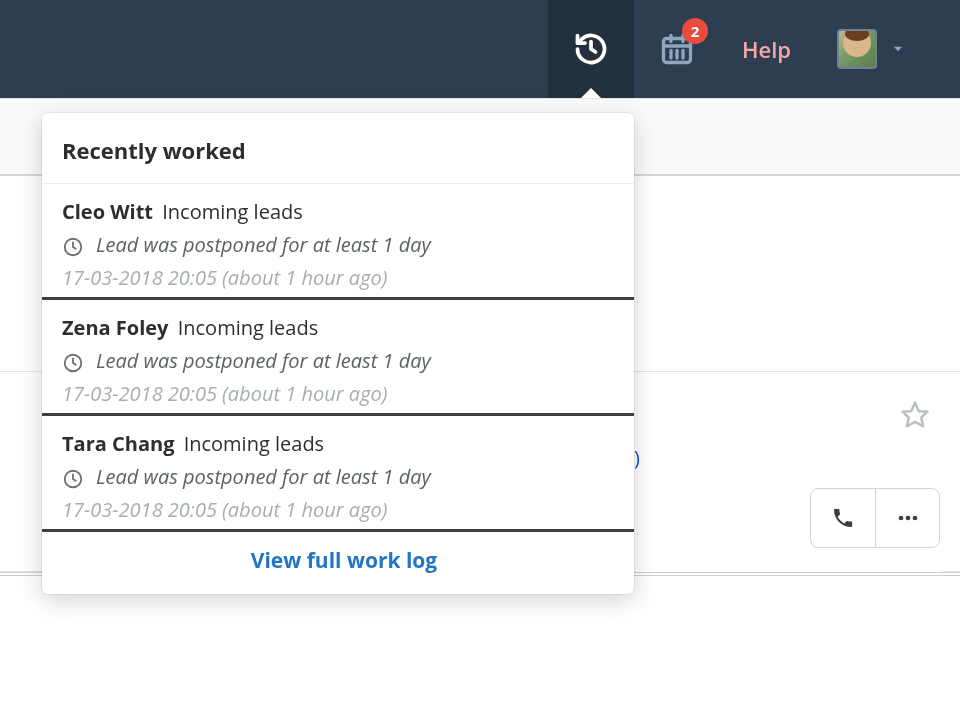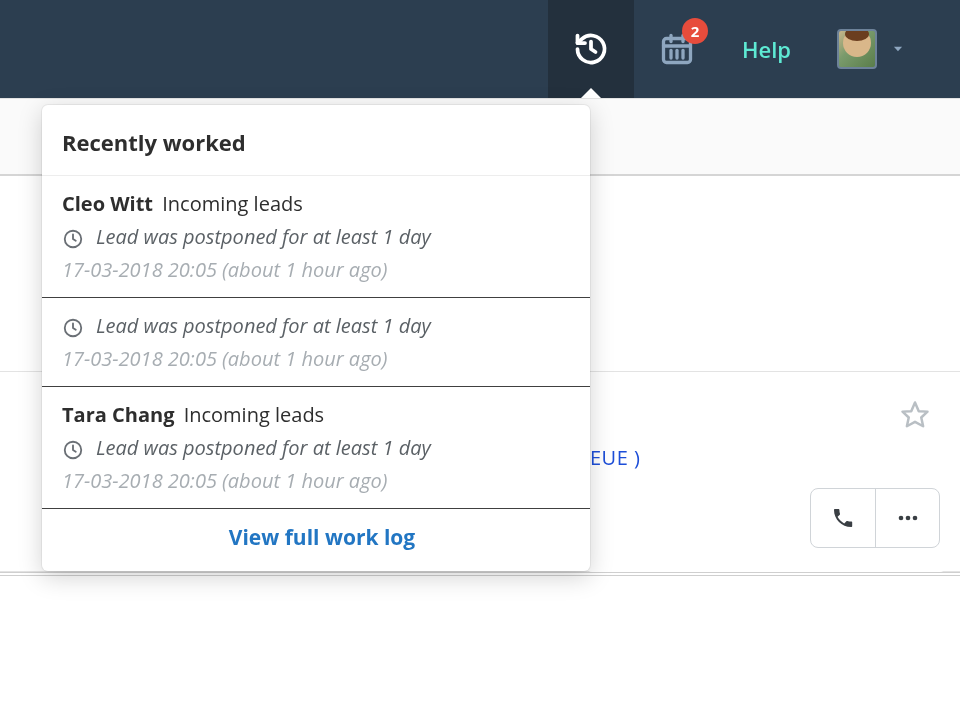--- a/index.html
+++ b/index.html
@@ -68,21 +68,21 @@
       font-weight: 700;
       min-width: 26px;
       height: 26px;
       border-radius: 13px;
       display: flex;
       align-items: center;
       justify-content: center;
     }
 
     .help-link {
-      color: #5eead4;
+      color: #fca5a5;
       font-size: 22px;
       font-weight: 600;
       padding: 0 22px;
     }
 
     .avatar-wrap {
       display: flex;
       align-items: center;
       gap: 14px;
       padding-left: 24px;
@@ -185,40 +185,40 @@
       color: #3a3f44;
       font-size: 22px;
     }
     .action-buttons .btn + .btn {
       border-left: 1px solid #d0d4d8;
     }
 
     
     .dropdown {
       position: absolute;
-      top: 105px;
+      top: 113px;
       left: 42px;
-      width: 548px;
+      width: 592px;
       background: #ffffff;
       border-radius: 6px;
       box-shadow: 0 6px 24px rgba(0,0,0,0.18), 0 0 0 1px rgba(0,0,0,0.05);
       overflow: hidden;
     }
 
     .dropdown-header {
       padding: 22px 20px 18px 20px;
       font-size: 22px;
       font-weight: 700;
       color: #2e2e2e;
       border-bottom: 1px solid #ededed;
     }
 
     .log-item {
-      padding: 14px 20px 14px 20px;
-      border-bottom: 1px solid #404040;
+      padding: 14px 20px 6px 20px;
+      border-bottom: 3px solid #404040;
     }
     .log-item:last-of-type {
       border-bottom: none;
       padding-bottom: 2px;
     }
     .log-title {
       font-size: 20px;
       color: #2e2e2e;
       margin-bottom: 6px;
     }
@@ -343,20 +343,24 @@
       <svg class="clock-icon" width="22" height="22" viewBox="0 0 24 24" fill="none" stroke="currentColor" stroke-width="2" stroke-linecap="round" stroke-linejoin="round">
         <circle cx="12" cy="12" r="9"></circle>
           <polyline points="12 7 12 12 15 14"></polyline>
       </svg>
       <span class="log-message">Lead was postponed for at least 1 day</span>
     </div>
     <div class="log-time">17-03-2018 20:05 (about 1 hour ago)</div>
   </div>
 
   <div class="log-item">
+    <div class="log-title">
+      <span class="name">Zena Foley</span>
+      <span class="category">Incoming leads</span>
+    </div>
     <div class="log-line">
       <svg class="clock-icon" width="22" height="22" viewBox="0 0 24 24" fill="none" stroke="currentColor" stroke-width="2" stroke-linecap="round" stroke-linejoin="round">
         <circle cx="12" cy="12" r="9"></circle>
           <polyline points="12 7 12 12 15 14"></polyline>
       </svg>
       <span class="log-message">Lead was postponed for at least 1 day</span>
     </div>
     <div class="log-time">17-03-2018 20:05 (about 1 hour ago)</div>
   </div>
 

